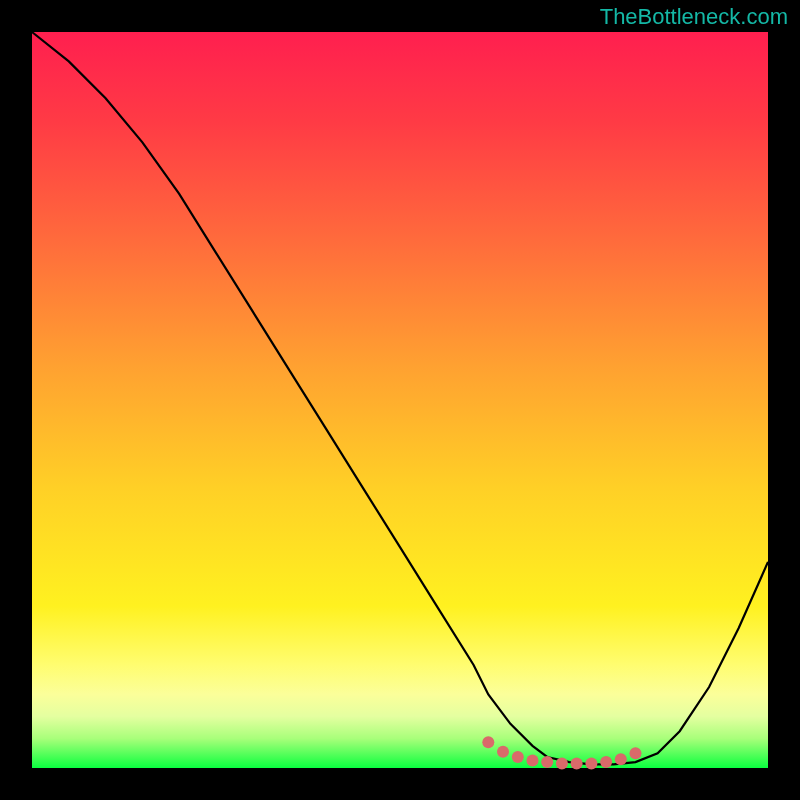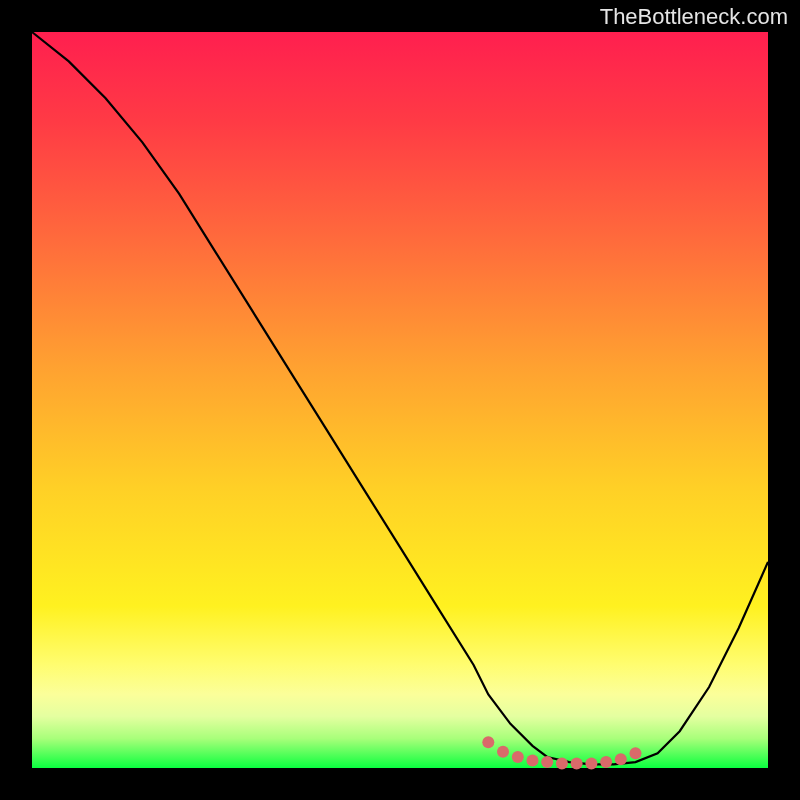--- a/index.html
+++ b/index.html
@@ -38,21 +38,21 @@
       #e4ffa0 93%,
       #a8ff7a 96%,
       #32ff4d 99%,
       #0aff40 100%
     );
   }
   .watermark {
     position: absolute;
     top: 4px;
     right: 12px;
-    color: #e5e5e5;
+    color: #14b8a6;
     font-size: 22px;
     font-weight: 500;
     user-select: none;
   }
   svg.overlay {
     position: absolute;
     top: 32px;
     left: 32px;
     width: 736px;
     height: 736px;

